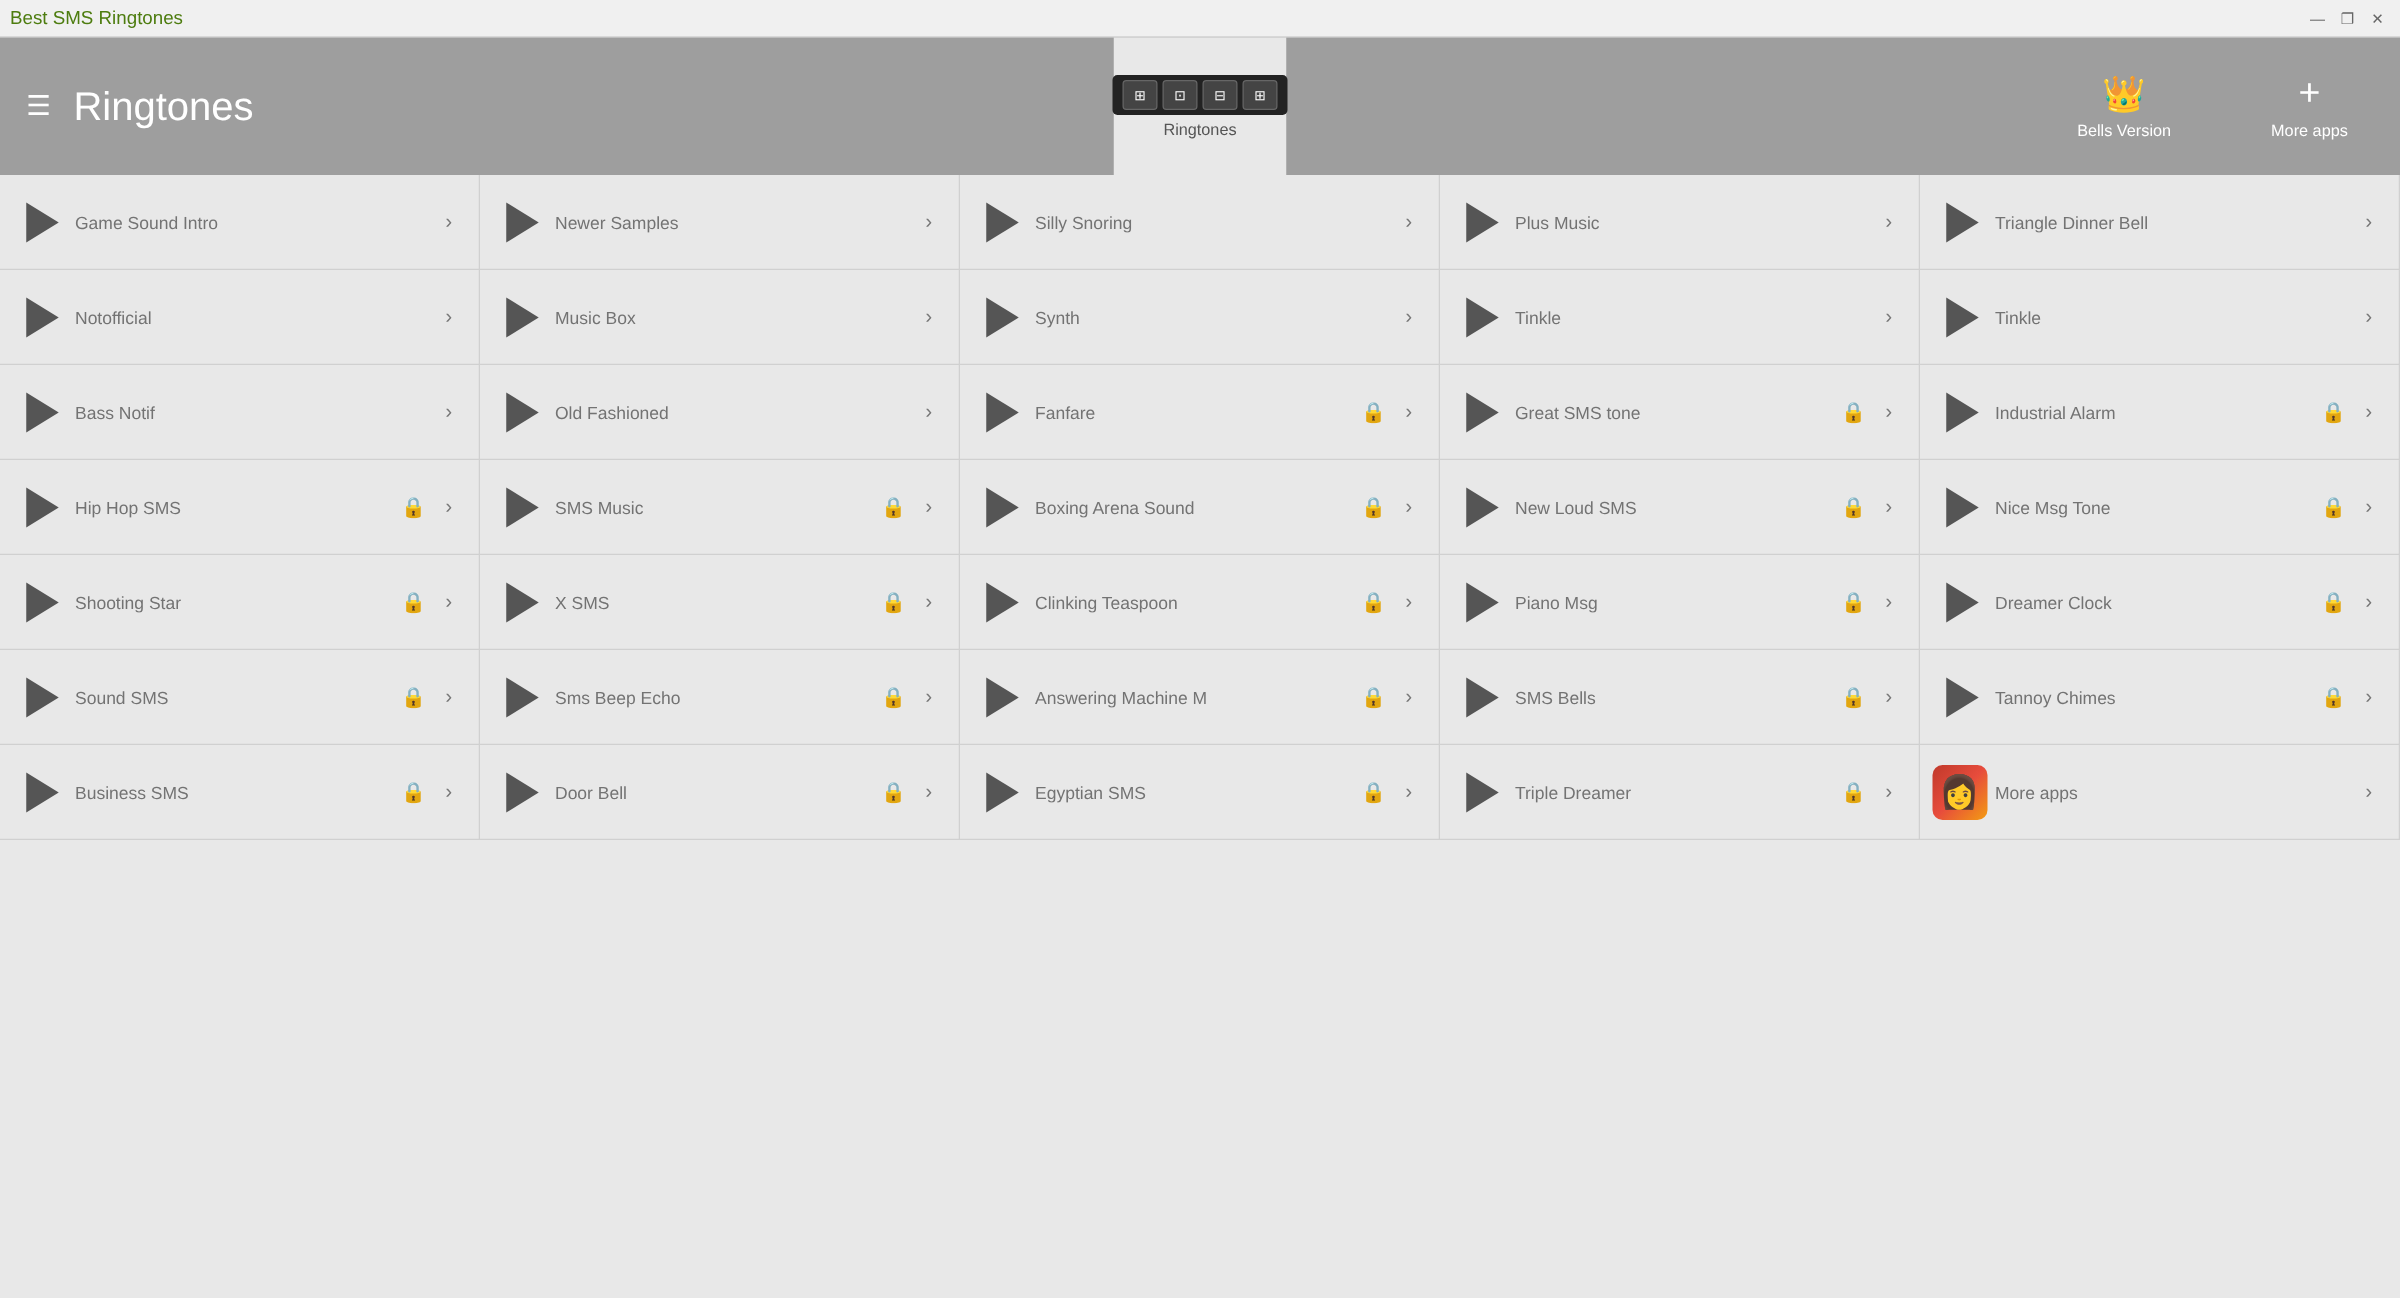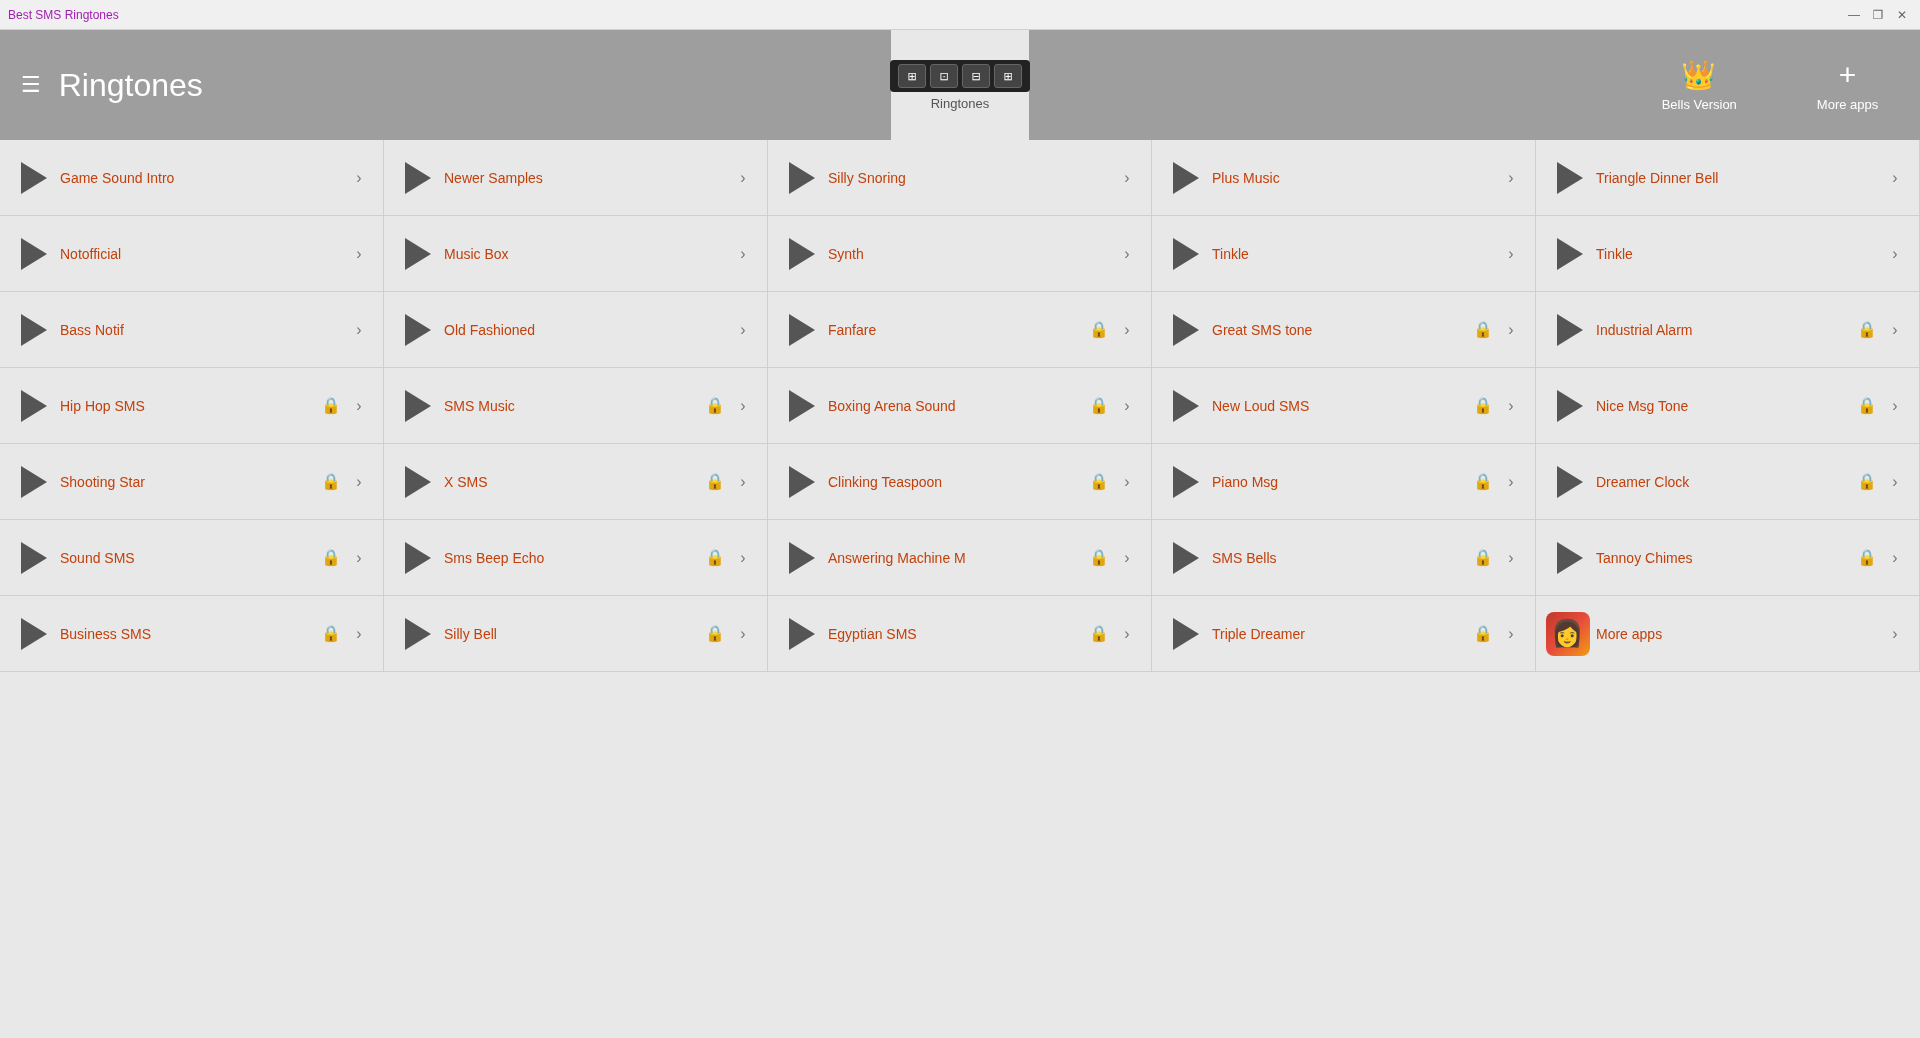--- a/index.html
+++ b/index.html
@@ -16,22 +16,22 @@
     .title-bar {
       background: #f0f0f0;
       height: 30px;
       display: flex;
       align-items: center;
       justify-content: space-between;
       padding: 0 8px;
       border-bottom: 1px solid #d0d0d0;
     }
     .title-bar-title {
-      font-size: 12px;
-      color: #a21caf;
+      font-size: 15px;
+      color: #4d7c0f;
       text-align: right;
     }
     .title-bar-controls {
       display: flex;
       gap: 4px;
     }
     .title-bar-btn {
       width: 20px;
       height: 20px;
       background: none;
@@ -169,21 +169,21 @@
       height: 0;
       border-top: 16px solid transparent;
       border-bottom: 16px solid transparent;
       border-left: 26px solid #555;
       margin-left: 4px;
     }
 
     .ringtone-name {
       flex: 1;
       font-size: 14px;
-      color: #c2410c;
+      color: #737373;
       padding: 0 6px;
       white-space: nowrap;
       overflow: hidden;
       text-overflow: ellipsis;
     }
 
     .lock-icon {
       color: #999;
       font-size: 16px;
       flex-shrink: 0;
@@ -513,21 +513,21 @@
             <div class="play-triangle"></div>
           </div>
           <span class="ringtone-name">Business SMS</span>
           <span class="lock-icon">🔒</span>
           <div class="chevron-right">›</div>
         </div>
       <div class="ringtone-item">
           <div class="play-btn">
             <div class="play-triangle"></div>
           </div>
-          <span class="ringtone-name">Silly Bell</span>
+          <span class="ringtone-name">Door Bell</span>
           <span class="lock-icon">🔒</span>
           <div class="chevron-right">›</div>
         </div>
       <div class="ringtone-item">
           <div class="play-btn">
             <div class="play-triangle"></div>
           </div>
           <span class="ringtone-name">Egyptian SMS</span>
           <span class="lock-icon">🔒</span>
           <div class="chevron-right">›</div>

